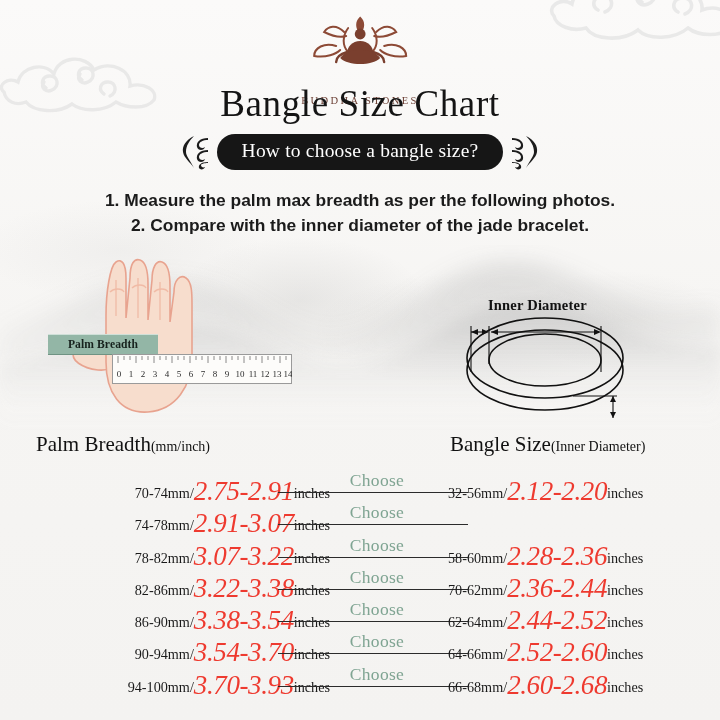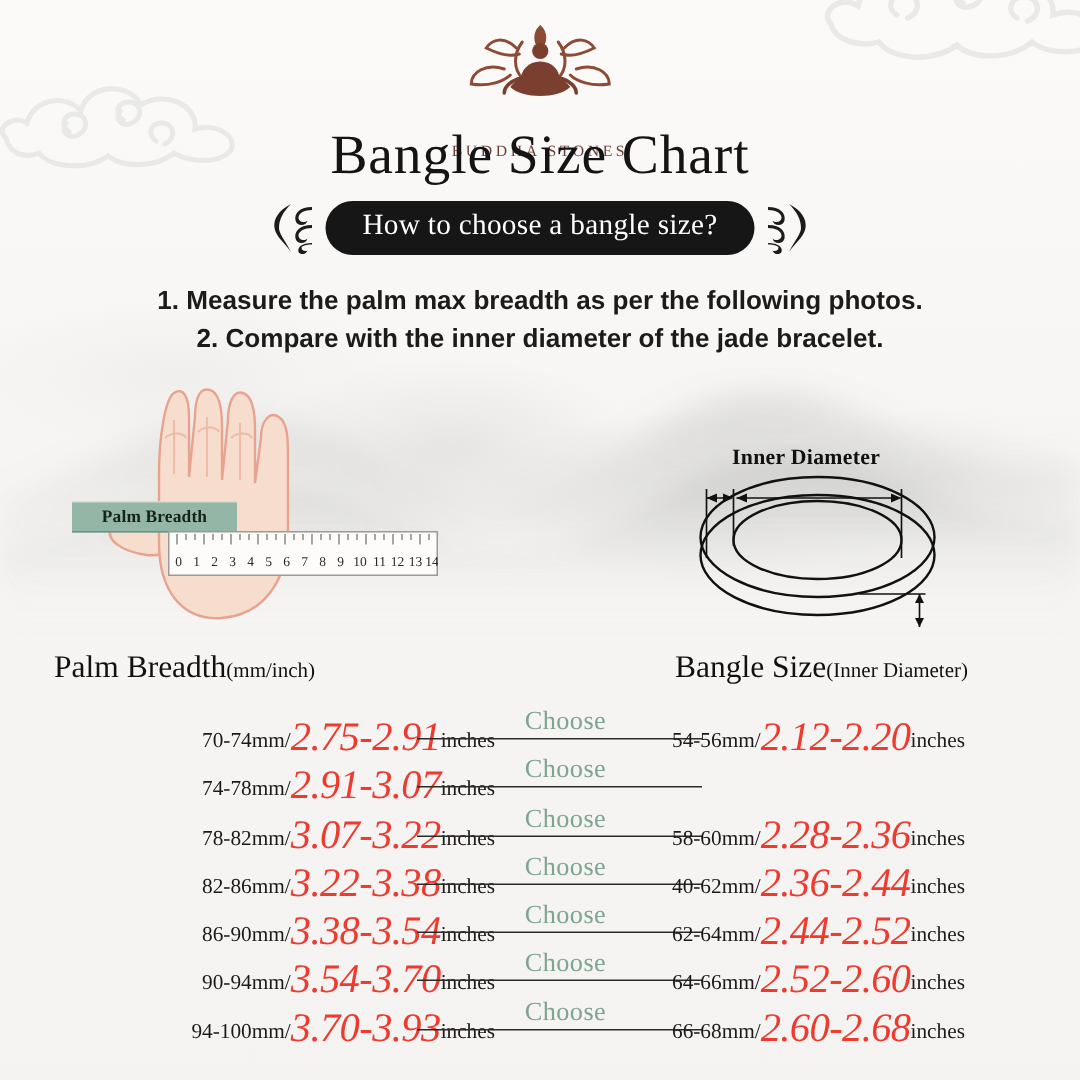--- a/index.html
+++ b/index.html
@@ -269,38 +269,38 @@
   </div>
   <div class="hdr right">
     <span>Bangle Size</span><span class="sub">(Inner Diameter)</span>
   </div>
 
   <div class="rows" id="rows">
       <div class="row">
         <div class="mmv cell-left"><span class="unit">70-74mm/</span><span class="inv">2.75-2.91</span><span class="unit">inches</span></div>
         <div class="connector"></div>
         <div class="choose"><span class="word">Choose</span></div>
-        <div class="mmv cell-right"><span class="unit">54-56mm/</span><span class="inv">2.12-2.20</span><span class="unit">inches</span></div>
+        <div class="mmv cell-right"><span class="unit">32-56mm/</span><span class="inv">2.12-2.20</span><span class="unit">inches</span></div>
       </div>
       <div class="row">
         <div class="mmv cell-left"><span class="unit">74-78mm/</span><span class="inv">2.91-3.07</span><span class="unit">inches</span></div>
         <div class="connector"></div>
         <div class="choose"><span class="word">Choose</span></div>
       </div>
       <div class="row">
         <div class="mmv cell-left"><span class="unit">78-82mm/</span><span class="inv">3.07-3.22</span><span class="unit">inches</span></div>
         <div class="connector"></div>
         <div class="choose"><span class="word">Choose</span></div>
         <div class="mmv cell-right"><span class="unit">58-60mm/</span><span class="inv">2.28-2.36</span><span class="unit">inches</span></div>
       </div>
       <div class="row">
         <div class="mmv cell-left"><span class="unit">82-86mm/</span><span class="inv">3.22-3.38</span><span class="unit">inches</span></div>
         <div class="connector"></div>
         <div class="choose"><span class="word">Choose</span></div>
-        <div class="mmv cell-right"><span class="unit">40-62mm/</span><span class="inv">2.36-2.44</span><span class="unit">inches</span></div>
+        <div class="mmv cell-right"><span class="unit">70-62mm/</span><span class="inv">2.36-2.44</span><span class="unit">inches</span></div>
       </div>
       <div class="row">
         <div class="mmv cell-left"><span class="unit">86-90mm/</span><span class="inv">3.38-3.54</span><span class="unit">inches</span></div>
         <div class="connector"></div>
         <div class="choose"><span class="word">Choose</span></div>
         <div class="mmv cell-right"><span class="unit">62-64mm/</span><span class="inv">2.44-2.52</span><span class="unit">inches</span></div>
       </div>
       <div class="row">
         <div class="mmv cell-left"><span class="unit">90-94mm/</span><span class="inv">3.54-3.70</span><span class="unit">inches</span></div>
         <div class="connector"></div>

